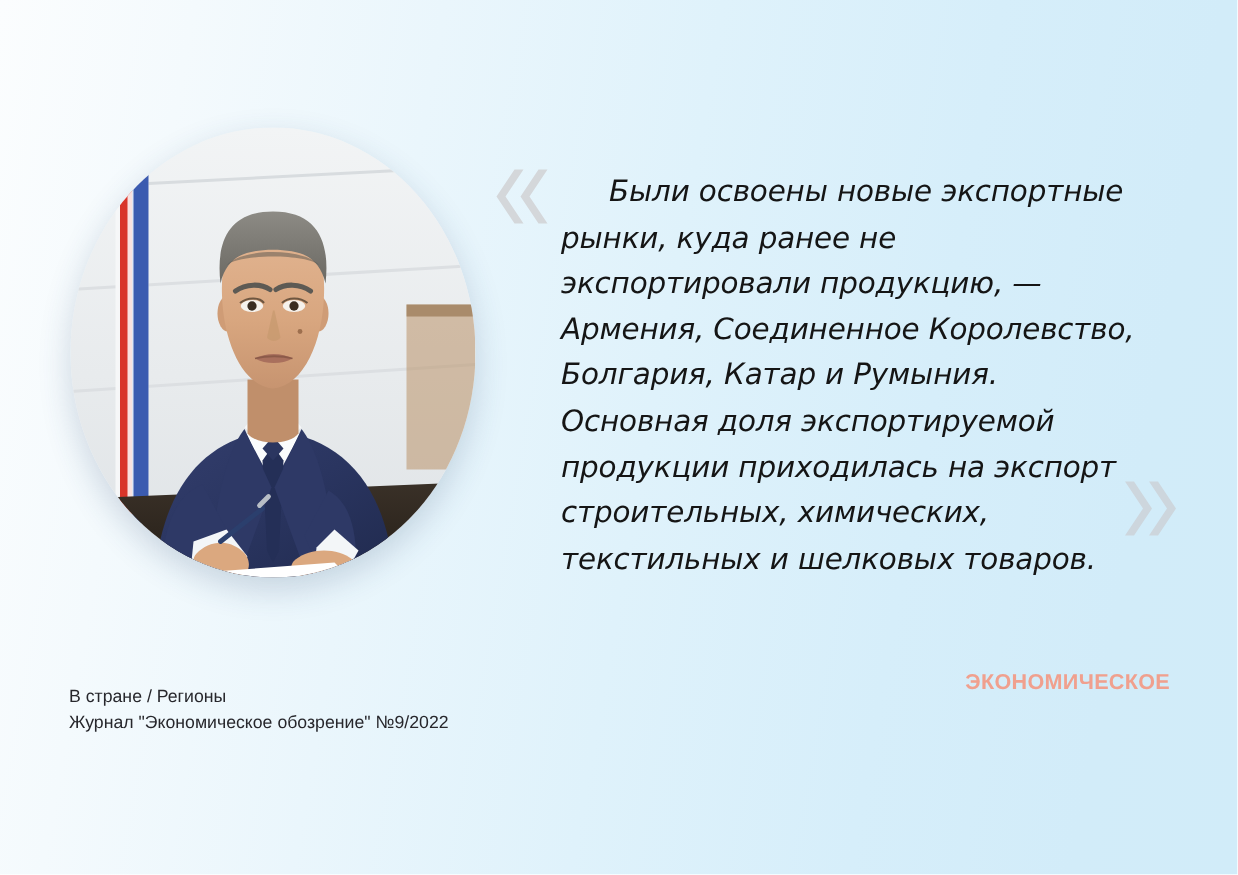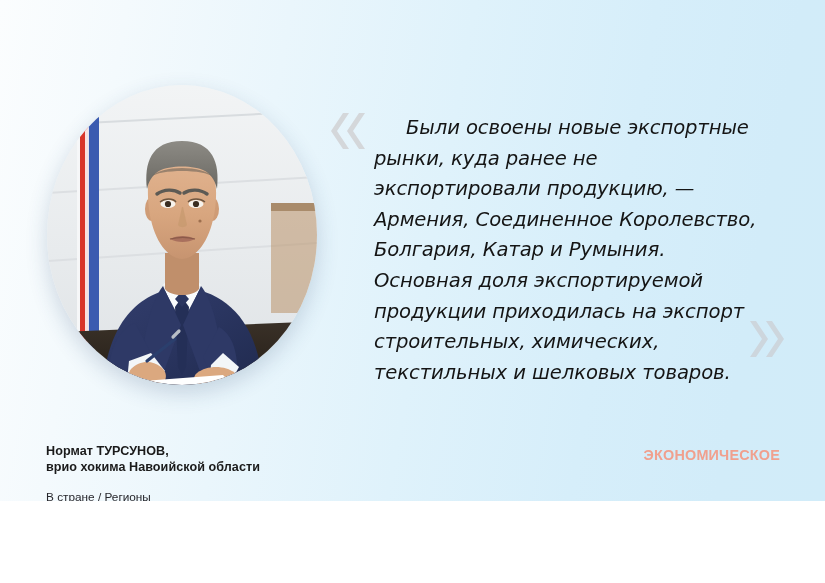--- a/index.html
+++ b/index.html
@@ -9,21 +9,21 @@
   body {
     width: 825px;
     height: 583px;
     overflow: hidden;
     font-family: "Liberation Sans", sans-serif;
   }
 
   #card {
     position: relative;
     width: 825px;
-    height: 501px;
+    height: 583px;
     background: linear-gradient(100deg,
         #fbfdfe 0%,
         #f4fafd 14%,
         #eaf6fc 32%,
         #dff2fb 52%,
         #d6eefa 72%,
         #d2ecf9 88%,
         #d1ecf9 100%);
     overflow: hidden;
     text-decoration: underline;
@@ -234,22 +234,20 @@
   <div id="chev-close" class="chev">
     <svg width="40" height="42" viewBox="0 0 40 42" aria-hidden="true">
       <path d="M2 3 L14 21 L2 39 L8 39 L20 21 L8 3 Z" fill="#cdd6dd"></path>
       <path d="M18 3 L30 21 L18 39 L24 39 L36 21 L24 3 Z" fill="#cdd6dd"></path>
     </svg>
   </div>
 
   <div id="quote">Были освоены новые экспортные рынки, куда ранее не экспортировали продукцию, — Армения, Соединенное Королевство, Болгария, Катар и Румыния. Основная доля экспортируемой продукции приходилась на экспорт строительных, химических, текстильных и шелковых товаров.</div>
 
   <div id="caption">
-    <div id="name-block">Нормат ТУРСУНОВ,
-врио хокима Навоийской области</div>
     <div id="source-block">В стране / Регионы
 Журнал "Экономическое обозрение" №9/2022</div>
   </div>
 
   <div id="logo">
     <div id="logo-line1">ЭКОНОМИЧЕСКОЕ</div>
   </div>
 
 </div>
 

